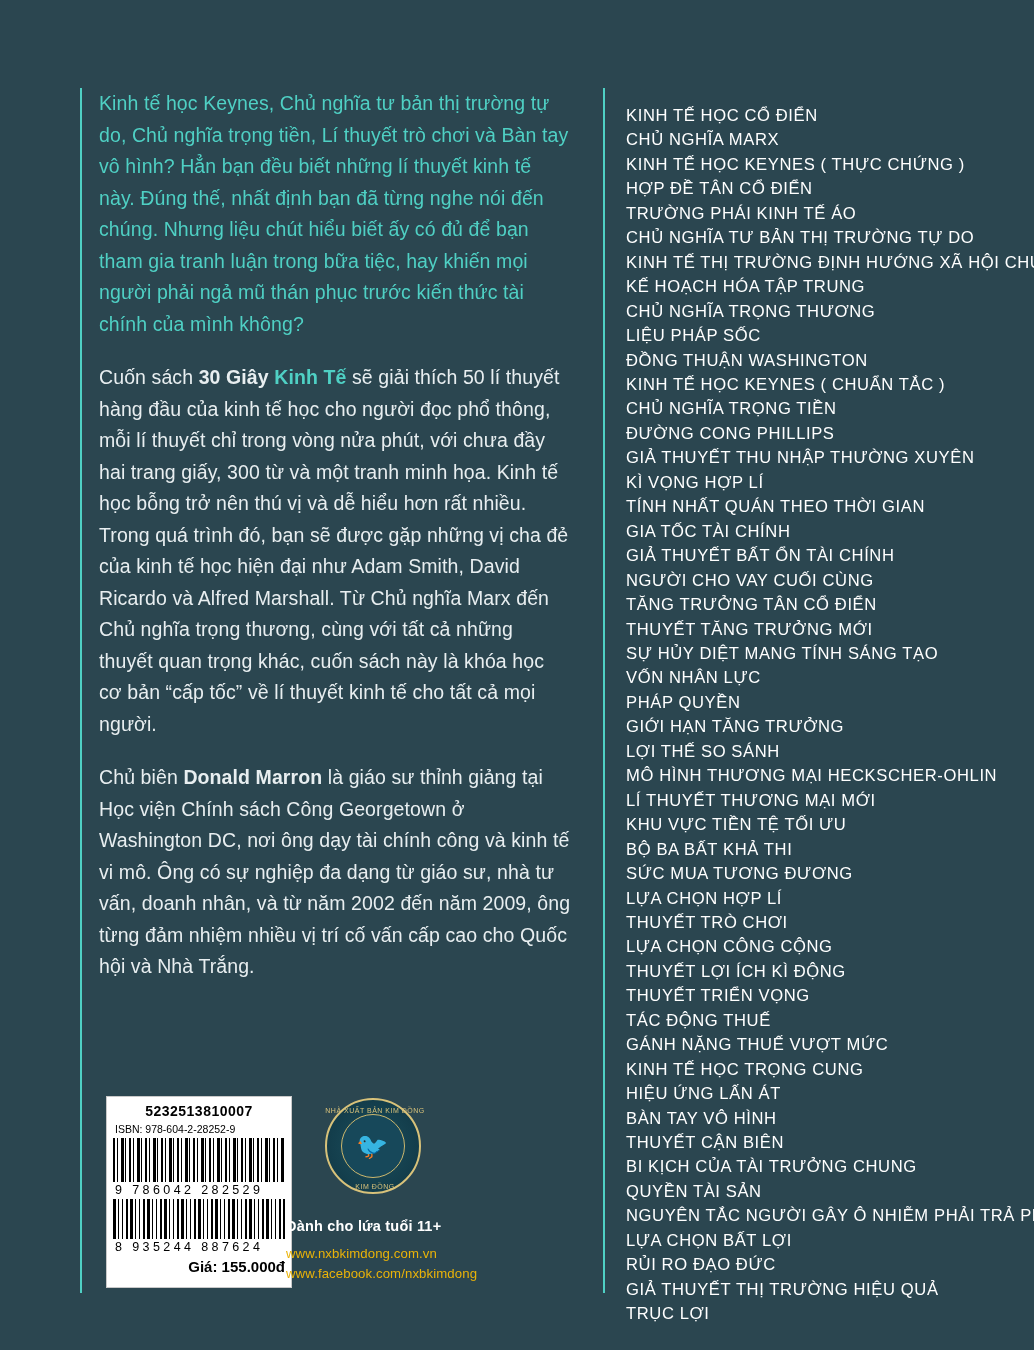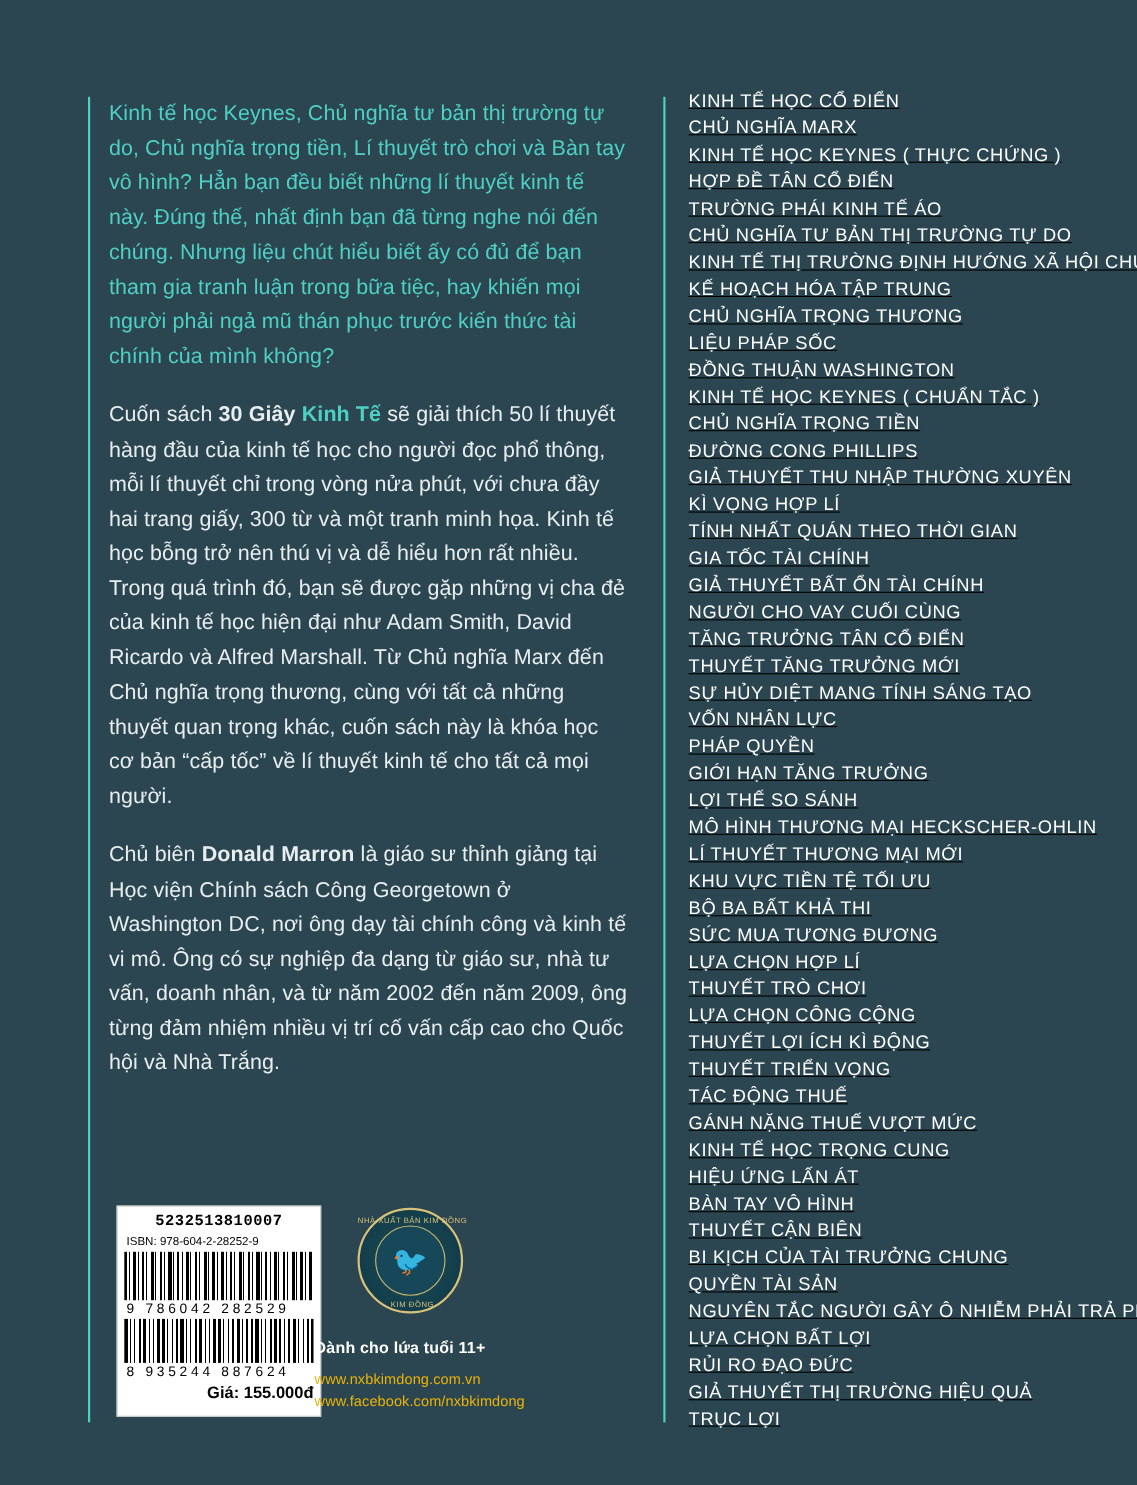--- a/index.html
+++ b/index.html
@@ -57,23 +57,22 @@
     margin: 0 0 22px 0;
   }
   .body-para:last-child { margin-bottom: 0; }
   .b { font-weight: bold; }
   .accent { color: #4fd0c4; font-weight: bold; }
 
   
   .right-col {
     position: absolute;
     left: 626px;
-    top: 80px;
+    top: 104px;
     width: 400px;
-    text-decoration: underline;
   }
   .toc-item {
     color: #ffffff;
     font-size: 16.6px;
     line-height: 24.45px;
     letter-spacing: 0.6px;
     white-space: nowrap;
   }
 
   
@@ -82,21 +81,21 @@
     left: 106px;
     top: 1096px;
     width: 186px;
     height: 192px;
     background: #ffffff;
     border: 1px solid #c9c9c9;
     box-sizing: border-box;
     padding: 4px 6px 0 6px;
   }
   .bc-num {
-    font-family: Liberation Mono, monospace;
+    font-family: Liberation Sans, sans-serif;
     font-size: 14px;
     font-weight: bold;
     color: #000;
     letter-spacing: 0.5px;
     text-align: center;
     margin-top: 2px;
   }
   .bc-isbn {
     font-family: "Liberation Sans", sans-serif;
     font-size: 10.5px;

